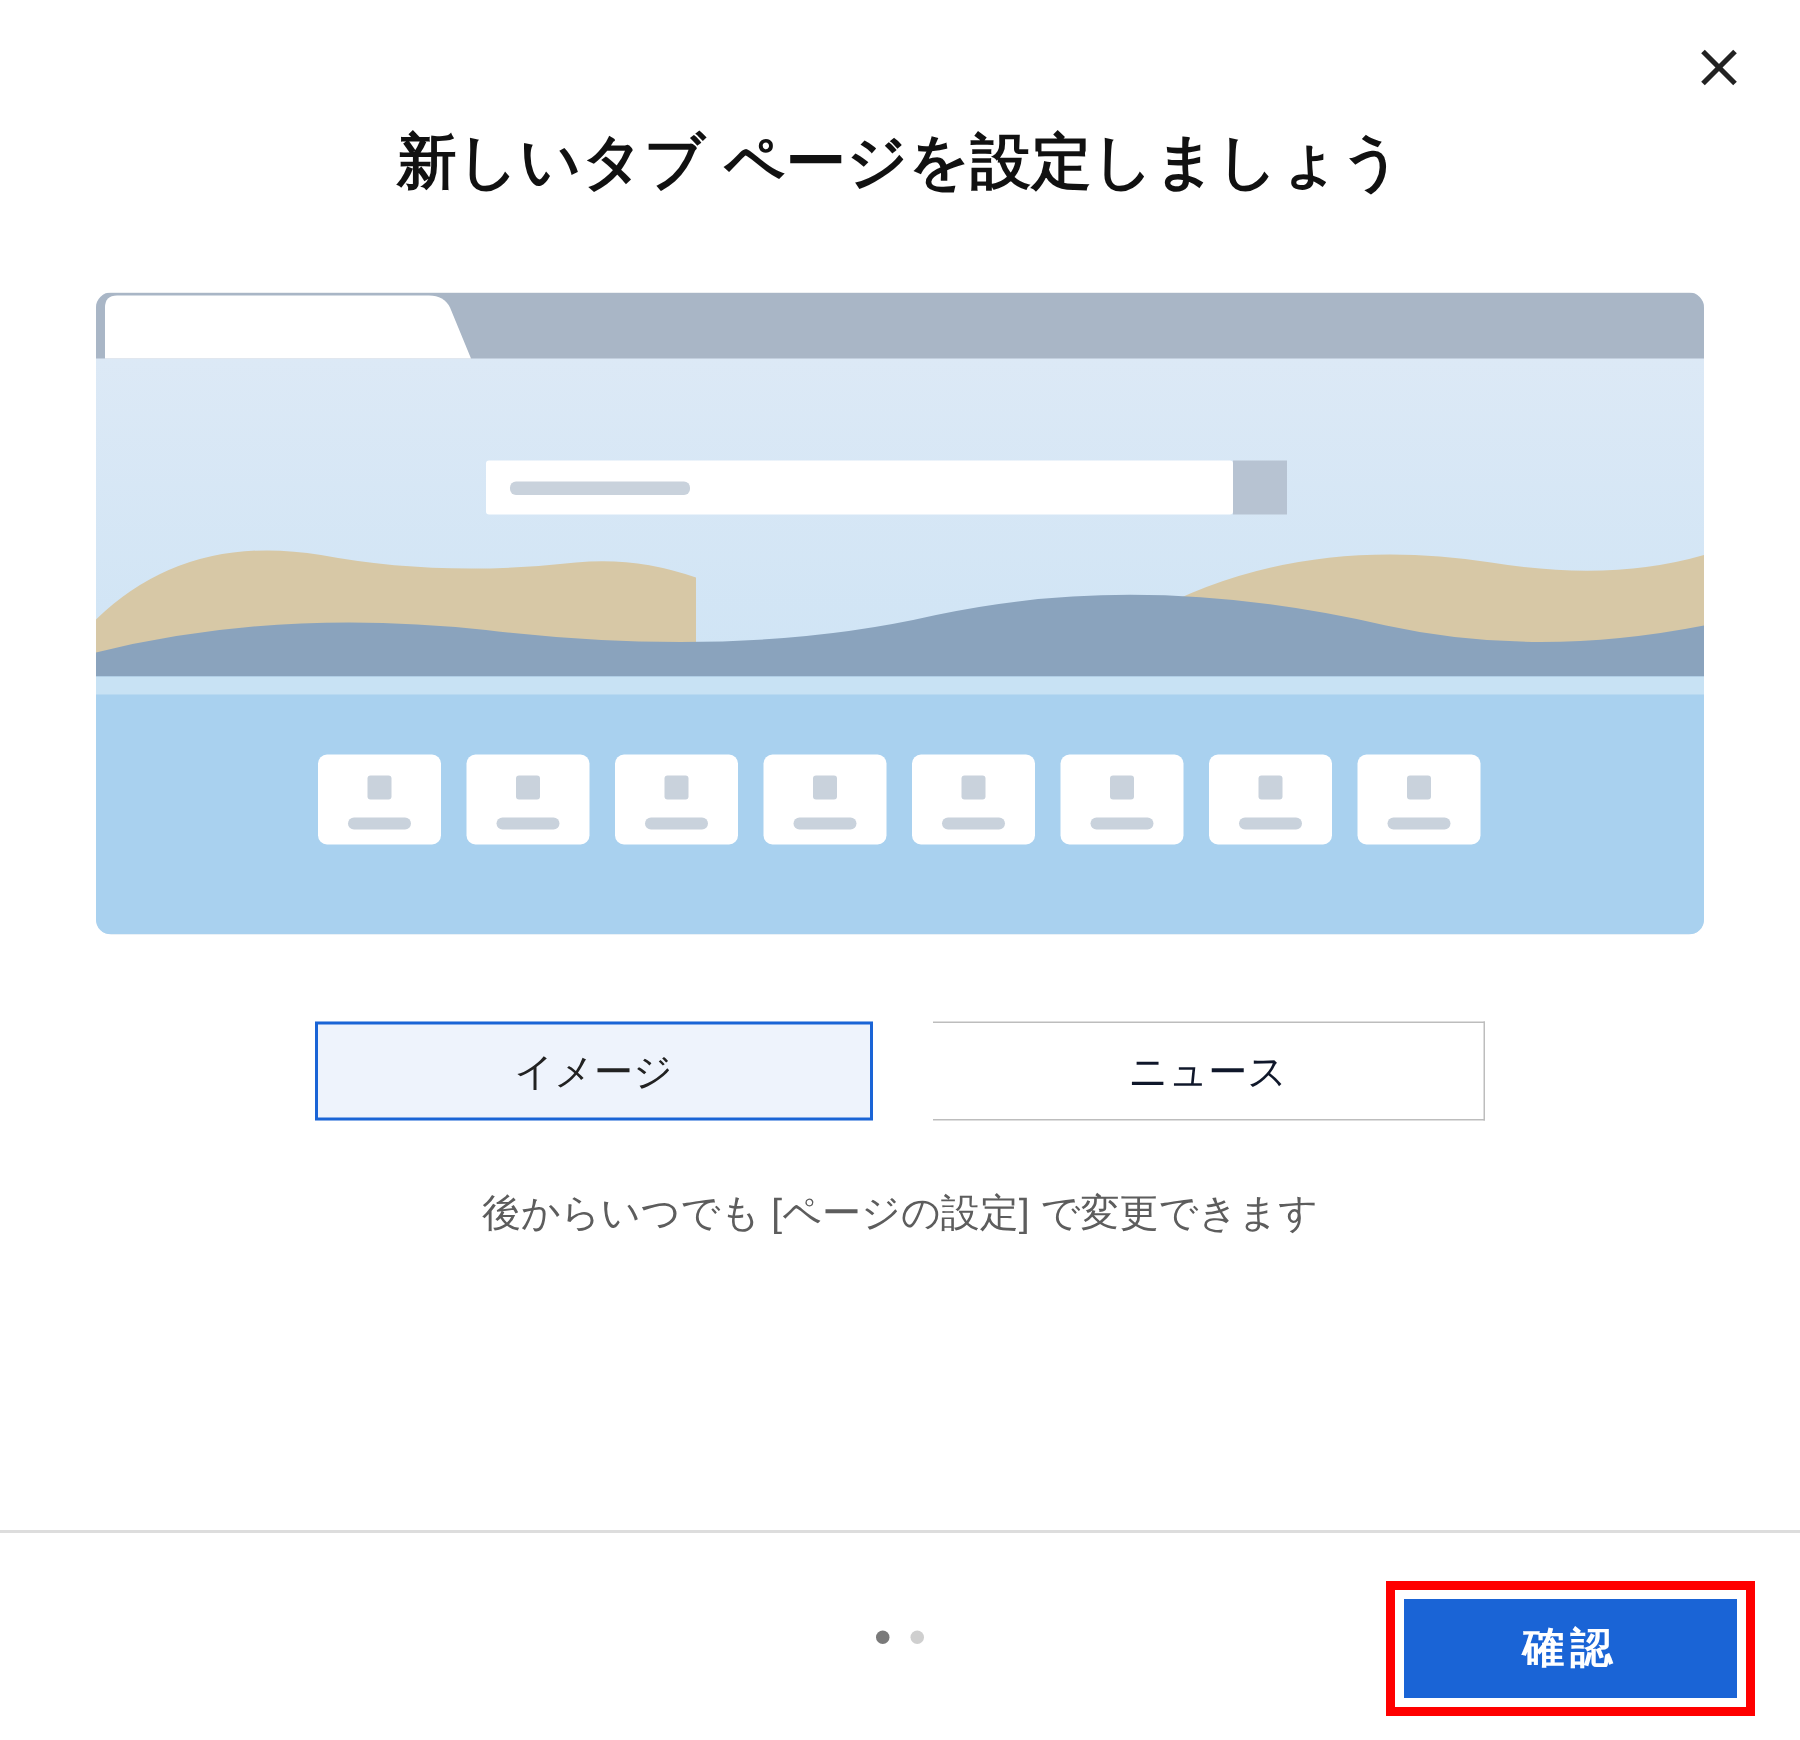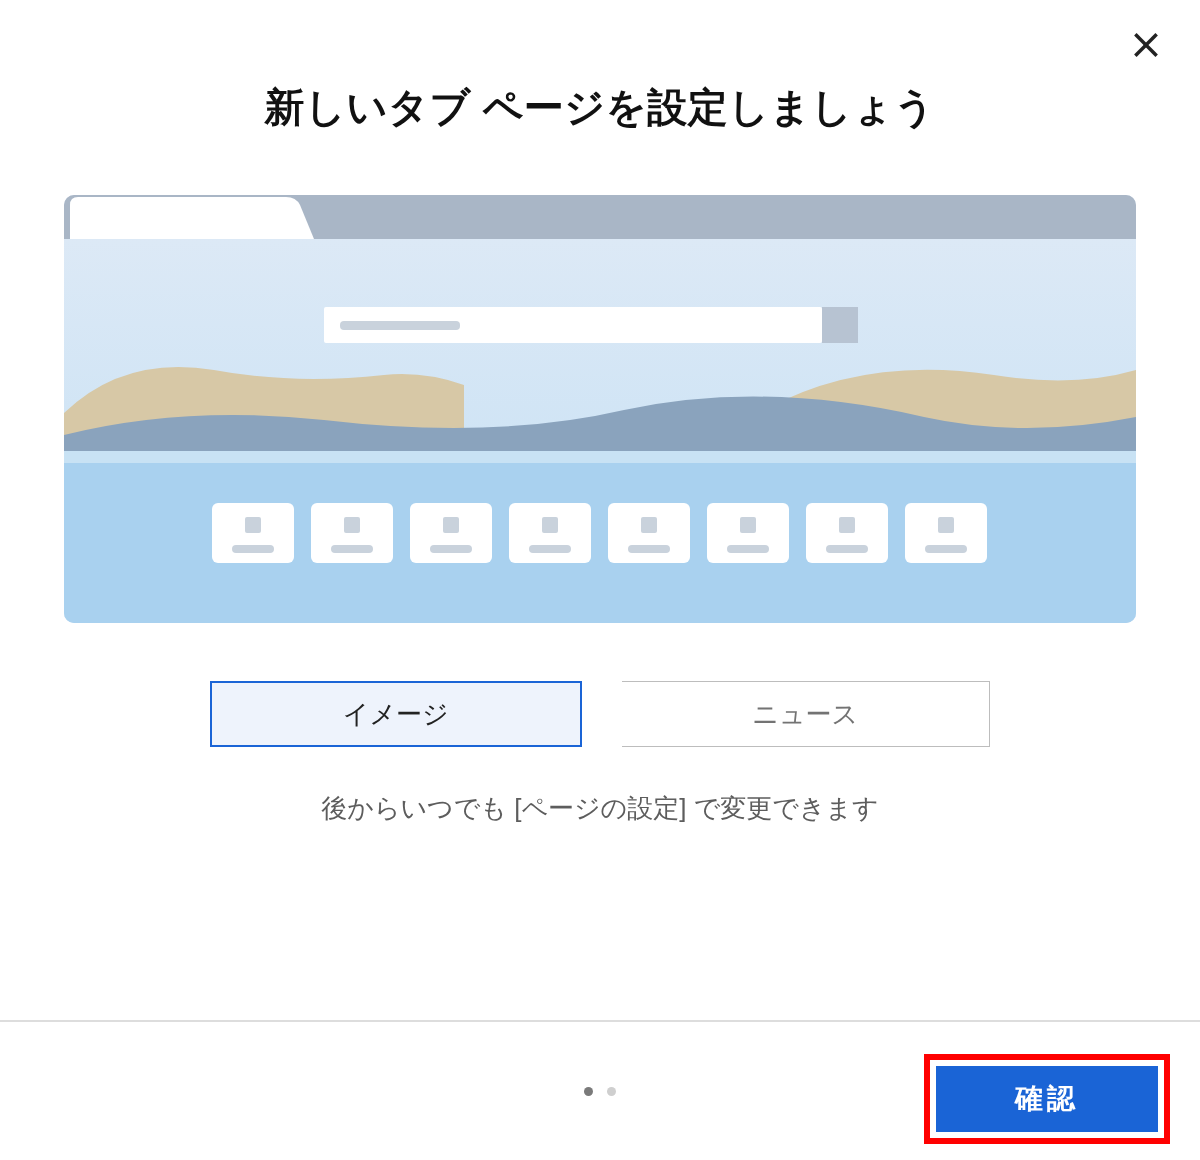--- a/index.html
+++ b/index.html
@@ -44,21 +44,21 @@
     width: 780px;
     margin: 58px auto 0;
     gap: 40px;
   }
   .seg-btn {
     flex: 1 1 0;
     height: 66px;
     background: #fff;
     border: 1px solid #bdbdbd;
     font-size: 26px;
-    color: #737373;
+    color: #0f172a;
     cursor: pointer;
     display:flex; align-items:center; justify-content:center;
   }
   .seg-btn + .seg-btn { border-left: none; }
   .seg-btn.selected {
     background: #eef3fc;
     border: 2px solid #1a64d6;
     color: #222;
     position: relative;
     z-index: 2;

